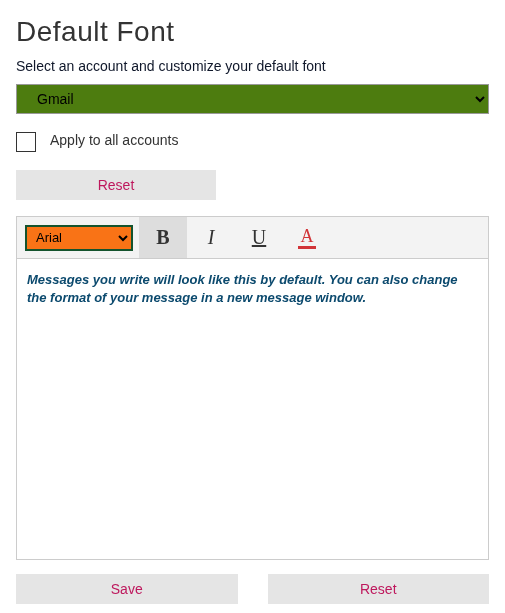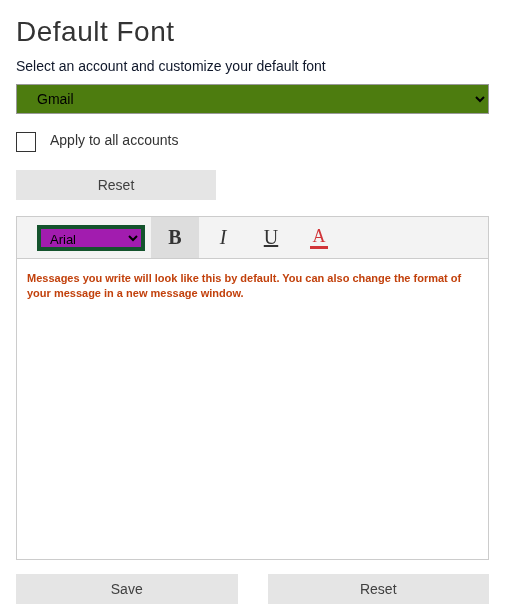--- a/index.html
+++ b/index.html
@@ -47,44 +47,44 @@
     cursor: pointer;
     flex-shrink: 0;
   }
   .btn {
     height: 30px;
     border: none;
     background: #e5e5e5;
     font-size: 14px;
     font-family: inherit;
     cursor: pointer;
-    color: #404040;
+    color: #be185d;
   }
   .btn-reset {
     width: 200px;
     margin-bottom: 16px;
   }
   .editor-box {
     border: 1px solid #ccc;
   }
   .toolbar {
     display: flex;
     height: 42px;
     background: #f3f3f3;
     border-bottom: 1px solid #ccc;
     align-items: stretch;
   }
   .font-select, .size-select {
-    border: 4px solid #14532d;
+    border: 2px solid #14532d;
     font-size: 13px;
     padding: 2px 5px;
-    background: #a21caf;
+    background: #f97316;
     font-family: inherit;
     align-self: center;
-    margin: 0 0 0 20px;
+    margin: 0 0 0 8px;
     height: 26px;
   }
   .font-select { width: 108px; }
   .size-select { width: 62px; margin-left: 0; border-left: none; }
   .fmt-btn {
     width: 48px;
     border: none;
     background: transparent;
     cursor: pointer;
     font-family: "Times New Roman", serif;
@@ -105,24 +105,25 @@
     align-items: center;
     line-height: 1;
     color: #d13438;
   }
   .font-color-glyph .a { font-size: 18px; font-weight: 400; }
   .font-color-glyph .bar { width: 18px; height: 3px; background: #d13438; margin-top: 1px; }
   .preview {
     padding: 12px 10px;
     min-height: 300px;
     font-family: Arial, sans-serif;
-    font-size: 11px;
+    font-size: 13px;
     font-weight: bold;
-    color: #c2410c;
+    color: #0c4a6e;
     line-height: 1.35;
+    font-style: italic;
   }
   .bottom-buttons {
     display: flex;
     gap: 30px;
     margin-top: 14px;
   }
   .btn-save, .btn-cancel {
     flex: 1;
   }
 </style>

